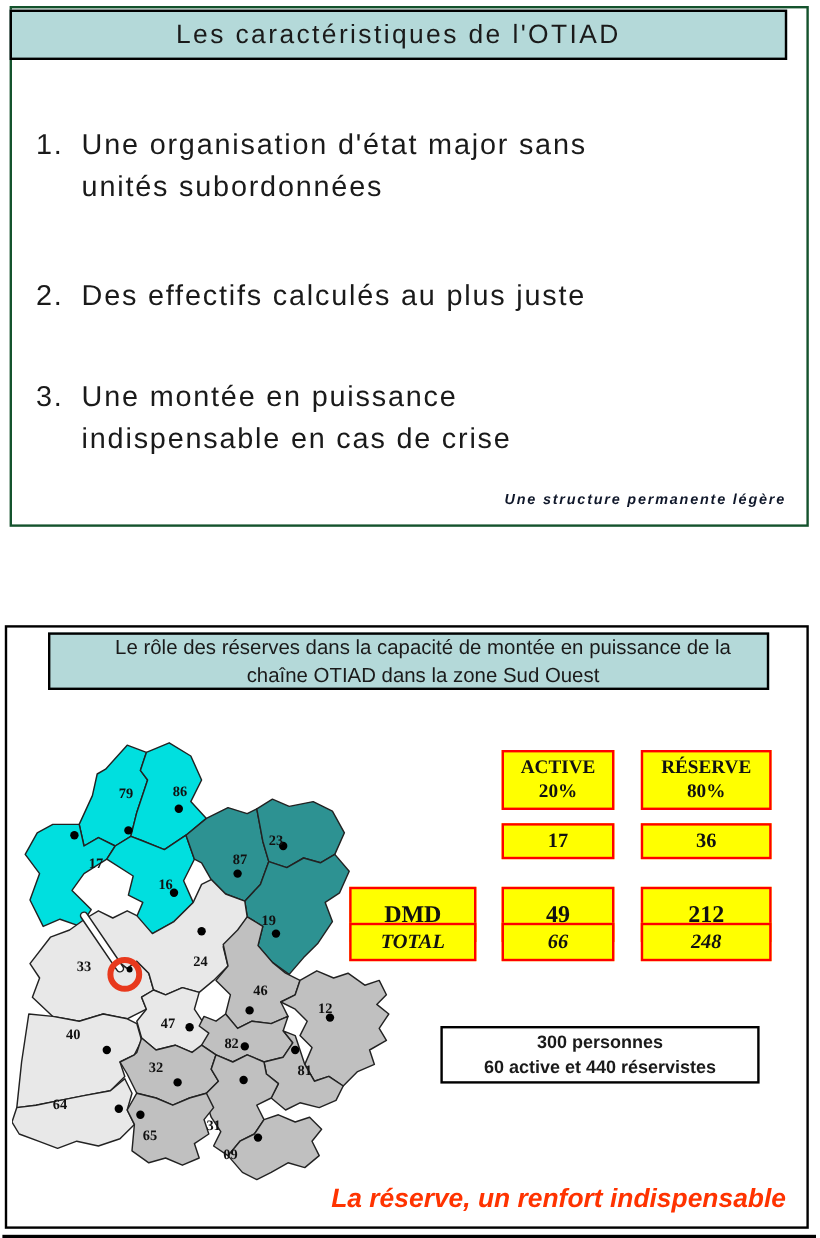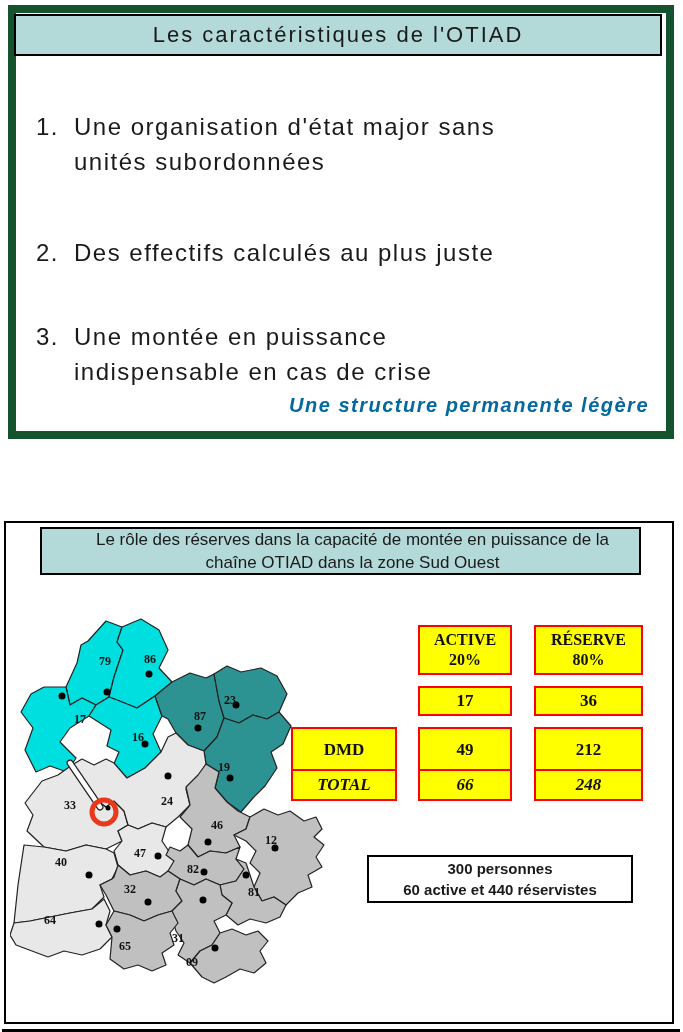--- a/index.html
+++ b/index.html
@@ -1,47 +1,47 @@
 <!DOCTYPE html>
 <html><head>
 <meta charset="utf-8">
 <style>
   * { margin:0; padding:0; box-sizing:border-box; }
   html,body { width:683px; height:1032px; background:#ffffff; font-family:"Liberation Sans", sans-serif; }
   .page { position:relative; width:683px; height:1032px; background:#fff; overflow:hidden; }
 
   
-  .slide1 { position:absolute; left:8px; top:5px; width:666px; height:434px; border:8px solid #14532d; background:#fff; }
+  .slide1 { position:absolute; left:8px; top:5px; width:666px; height:434px; border:2px solid #14532d; background:#fff; }
   .slide1-header { position:absolute; left:-2px; top:1px; width:648px; height:42px; background:#b4d9d9;
                    border:2px solid #000; display:flex; align-items:center; justify-content:center;
                    font-size:22px; letter-spacing:2px; color:#1a1a1a; }
   .list-item { position:absolute; display:flex; font-size:24px; letter-spacing:1.5px; color:#1a1a1a; line-height:35px; }
   .list-item .num { width:38px; flex:0 0 38px; }
   .li-1 { left:20px; top:96px; }
   .li-2 { left:20px; top:222px; }
   .li-3 { left:20px; top:306px; }
-  .slide1-footer { position:absolute; right:17px; bottom:14px; font-size:20px; font-weight:bold; font-style:italic;
-                   letter-spacing:1.5px; color:#0369a1; }
+  .slide1-footer { position:absolute; right:17px; bottom:14px; font-size:12px; font-weight:bold; font-style:italic;
+                   letter-spacing:1.5px; color:#0f172a; }
 
   
   .slide2 { position:absolute; left:4px; top:521px; width:670px; height:503px; border:2px solid #000; background:#fff; }
   .slide2-header { position:absolute; left:34px; top:4px; width:601px; height:48px; background:#b4d9d9;
                    border:2px solid #000; display:flex; flex-direction:column; align-items:center; justify-content:center;
                    font-size:17px; color:#1a1a1a; line-height:23px; text-align:center;padding-left:24px; }
   .map-wrap { position:absolute; left:4px; top:92px; width:350px; height:400px; }
 
   .ybox { position:absolute; background:#ffff00; border:2px solid #ff0000; display:flex; flex-direction:column;
           align-items:center; justify-content:center; font-family:"Liberation Serif", serif; font-weight:bold;
           color:#111; text-align:center; }
   .col-label  { left:285px; width:106px; }
   .col-active { left:412px; width:94px;  }
   .col-reserve{ left:528px; width:109px; }
   .row-head { top:102px; height:50px; font-size:16px; line-height:20px; }
   .row-1 { top:163px; height:30px; font-size:17px; }
-  .row-2 { top:204px; height:46px; font-size:17px; }
+  .row-2 { top:216px; height:46px; font-size:20px; }
   .row-3 { top:246px; height:32px; font-size:17px;font-style:italic; }
 
   .note-box { position:absolute; left:361px; top:332px; width:266px; height:48px; border:2px solid #000; background:#fff;
               display:flex; flex-direction:column; align-items:center; justify-content:center;
               font-size:15px; font-weight:bold; color:#1a1a1a; line-height:21px; text-align:left; }
   .slide2-footer { position:absolute; right:17px; bottom:10px; font-size:22px; font-weight:bold; font-style:italic;
                    color:#ff3300; }
 
   
   .next-slide-edge { position:absolute; left:2px; top:1029px; width:678px; height:3px; background:#000; }
@@ -191,16 +191,17 @@
 
     <div class="ybox col-label row-3">TOTAL</div>
     <div class="ybox col-active row-3">66</div>
     <div class="ybox col-reserve row-3">248</div>
 
     <div class="note-box">
       <span>300 personnes</span>
       <span>60 active et 440 réservistes</span>
     </div>
 
+    <div class="slide2-footer">La réserve, un renfort indispensable</div>
   </div>
 
   <div class="next-slide-edge"></div>
 </div>
 
 </body></html>

